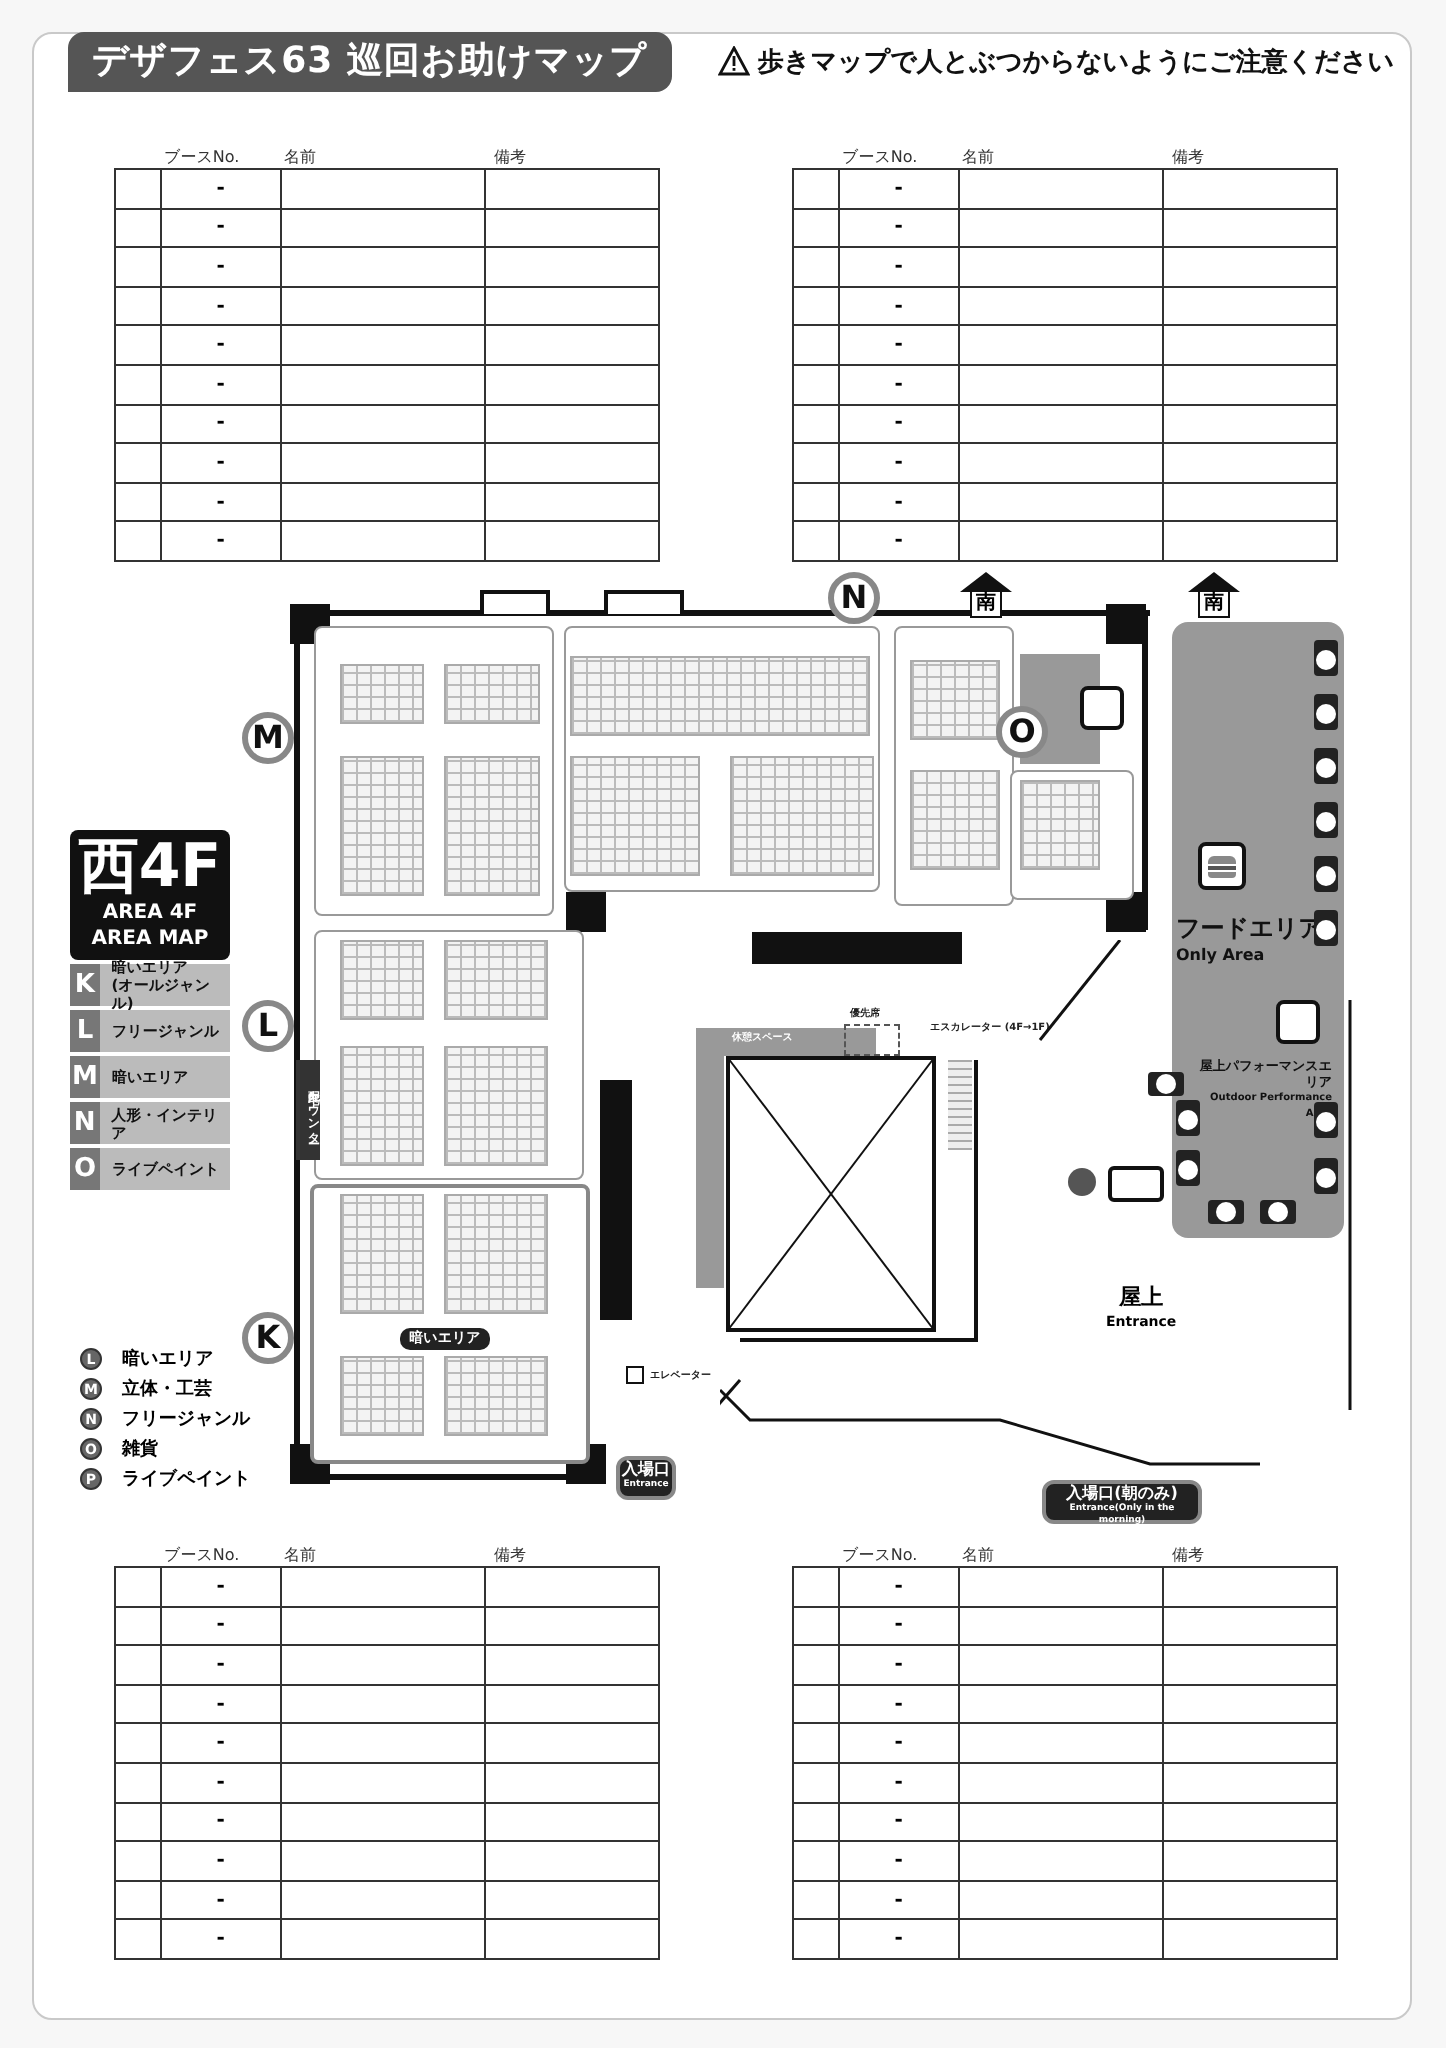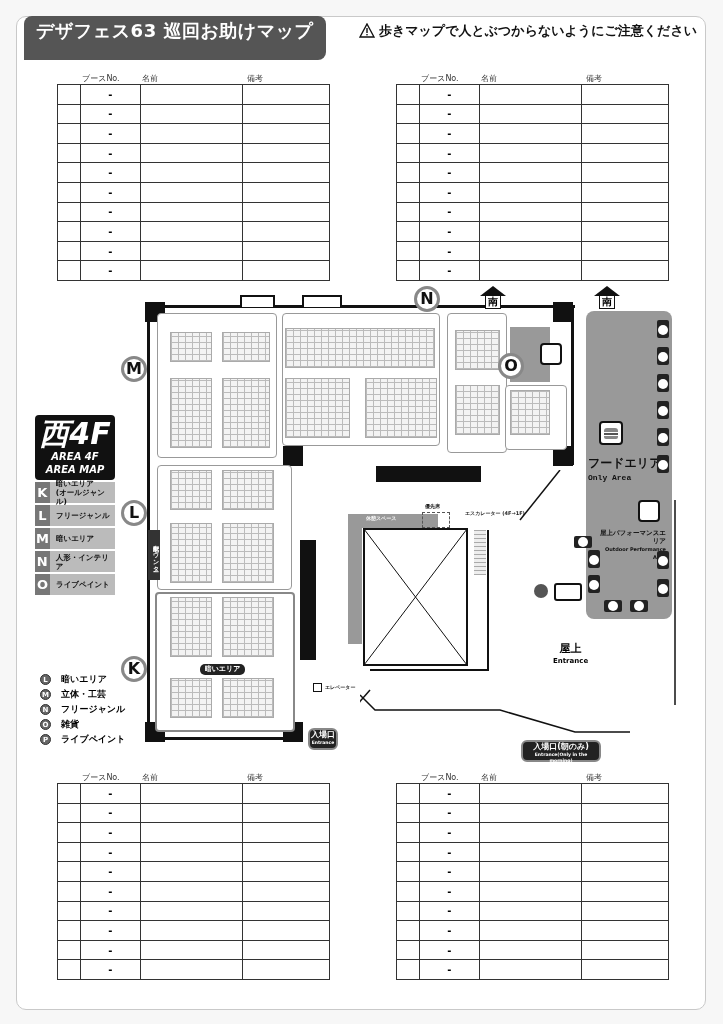--- a/index.html
+++ b/index.html
@@ -1,18 +1,18 @@
 <!DOCTYPE html>
 <html><head>
 <meta charset="utf-8">
 <style>
   * { box-sizing: border-box; margin: 0; padding: 0; }
   body { width: 723px; height: 1024px; background: #f7f7f7; font-family: "DejaVu Sans", sans-serif; position: relative; overflow: hidden; }
   .page { position: absolute; left: 16px; top: 16px; width: 690px; height: 994px; border: 1.5px solid #c9c9c9; border-radius: 10px; background: #fff; }
-  .title-badge { position: absolute; left: 24px; top: 16px; height: 44px; padding: 0 12px; background: #555; color: #fff; font-weight: bold; font-size: 18px; line-height: 30px; border-radius: 8px 8px 8px 0; letter-spacing: 0.5px; }
+  .title-badge { position: absolute; left: 34px; top: 16px; height: 30px; padding: 0 12px; background: #555; color: #fff; font-weight: bold; font-size: 18px; line-height: 30px; border-radius: 8px 8px 8px 0; letter-spacing: 0.5px; }
   .warning { position: absolute; right: 26px; top: 22px; font-size: 13px; font-weight: bold; color: #111; display: flex; align-items: center; gap: 4px; }
   .warn-icon { width: 16px; height: 16px; }
 
   .tbl { position: absolute; width: 273px; }
   .tbl .hdr { position: relative; height: 12px; font-size: 8px; color: #333; }
   .tbl .hdr span { position: absolute; top: 1px; }
   .tbl table { border-collapse: collapse; width: 273px; }
   .tbl td { border: 1px solid #333; height: 19.6px; font-size: 10px; text-align: center; }
   .tbl td.c0 { width: 23px; }
   .tbl td.c1 { width: 60px; font-weight: bold; }
@@ -25,33 +25,33 @@
       repeating-linear-gradient(90deg, #bbb 0 1px, transparent 1px 7px),
       repeating-linear-gradient(0deg, #bbb 0 1px, transparent 1px 6px);
       border: 1px solid #aaa; background-color: #f3f3f3; }
   .gray { background: #999; position: absolute; }
   .marker { position: absolute; width: 26px; height: 26px; border-radius: 50%; background: #fff; border: 3px solid #888; font-weight: bold; font-size: 16px; text-align: center; line-height: 20px; color: #111; }
   .south { position: absolute; width: 26px; height: 26px; }
   .south .lbl { position: absolute; left: 5px; top: 9px; width: 16px; height: 14px; border: 1.5px solid #111; background: #fff; font-size: 10px; font-weight: bold; text-align: center; line-height: 11px; }
   .south .tri { position: absolute; left: 0; top: 0; width: 0; height: 0; border-left: 13px solid transparent; border-right: 13px solid transparent; border-bottom: 10px solid #111; }
 
   .area-map { position: absolute; left: 35px; top: 415px; width: 80px; }
-  .area-head { background: #111; color: #fff; text-align: center; border-radius: 4px; padding: 3px 0 4px; font-style: italic; }
+  .area-head { background: #111; color: #fff; text-align: center; border-radius: 4px; padding: 3px 0 4px; }
   .area-head .big { font-size: 30px; font-weight: bold; line-height: 32px; }
   .area-head .sm { font-size: 10px; font-weight: bold; line-height: 13px; }
   .area-row { display: flex; height: 21px; margin-top: 2px; background: #bbb; align-items: center; }
   .area-row .k { width: 15px; height: 21px; background: #777; color: #fff; font-weight: bold; font-size: 13px; text-align: center; line-height: 21px; }
   .area-row .t { font-size: 7.5px; font-weight: bold; padding-left: 6px; line-height: 9px; color: #111; }
 
   .legend2 { position: absolute; left: 40px; top: 672px; }
   .legend2 .row { display: flex; align-items: center; height: 15px; font-size: 9px; font-weight: bold; }
   .legend2 .dot { width: 11px; height: 11px; border-radius: 50%; background: #666; color: #fff; font-size: 7px; text-align: center; line-height: 11px; margin-right: 10px; border: 1px solid #333; }
 
   .food { position: absolute; left: 586px; top: 311px; width: 86px; height: 308px; background: #999; border-radius: 8px; }
-  .food-label { position: absolute; left: 588px; top: 458px; font-size: 12px; font-weight: bold; color: #111; line-height: 13px; font-family: Liberation Mono, monospace; }
+  .food-label { position: absolute; left: 588px; top: 458px; font-size: 12px; font-weight: bold; color: #111; line-height: 13px; }
   .food-label .en { font-size: 8px; }
   .perf-label { position: absolute; left: 594px; top: 529px; font-size: 6.5px; font-weight: bold; color: #111; text-align: right; width: 72px; line-height: 8px; }
   .perf-label .en { font-size: 5px; }
   .icon-box { position: absolute; width: 22px; height: 22px; background: #fff; border: 2px solid #111; border-radius: 4px; }
   .van { position: absolute; width: 12px; height: 18px; background: #222; border-radius: 2px; }
   .van::after { content: ""; position: absolute; left: 1px; top: 5px; width: 10px; height: 10px; border-radius: 50%; background: #fff; }
   .vanh { position: absolute; width: 18px; height: 12px; background: #222; border-radius: 2px; }
   .vanh::after { content: ""; position: absolute; left: 4px; top: 1px; width: 10px; height: 10px; border-radius: 50%; background: #fff; }
 
   .rooftop { position: absolute; left: 553px; top: 643px; font-size: 11px; font-weight: bold; text-align: center; line-height: 12px; }

